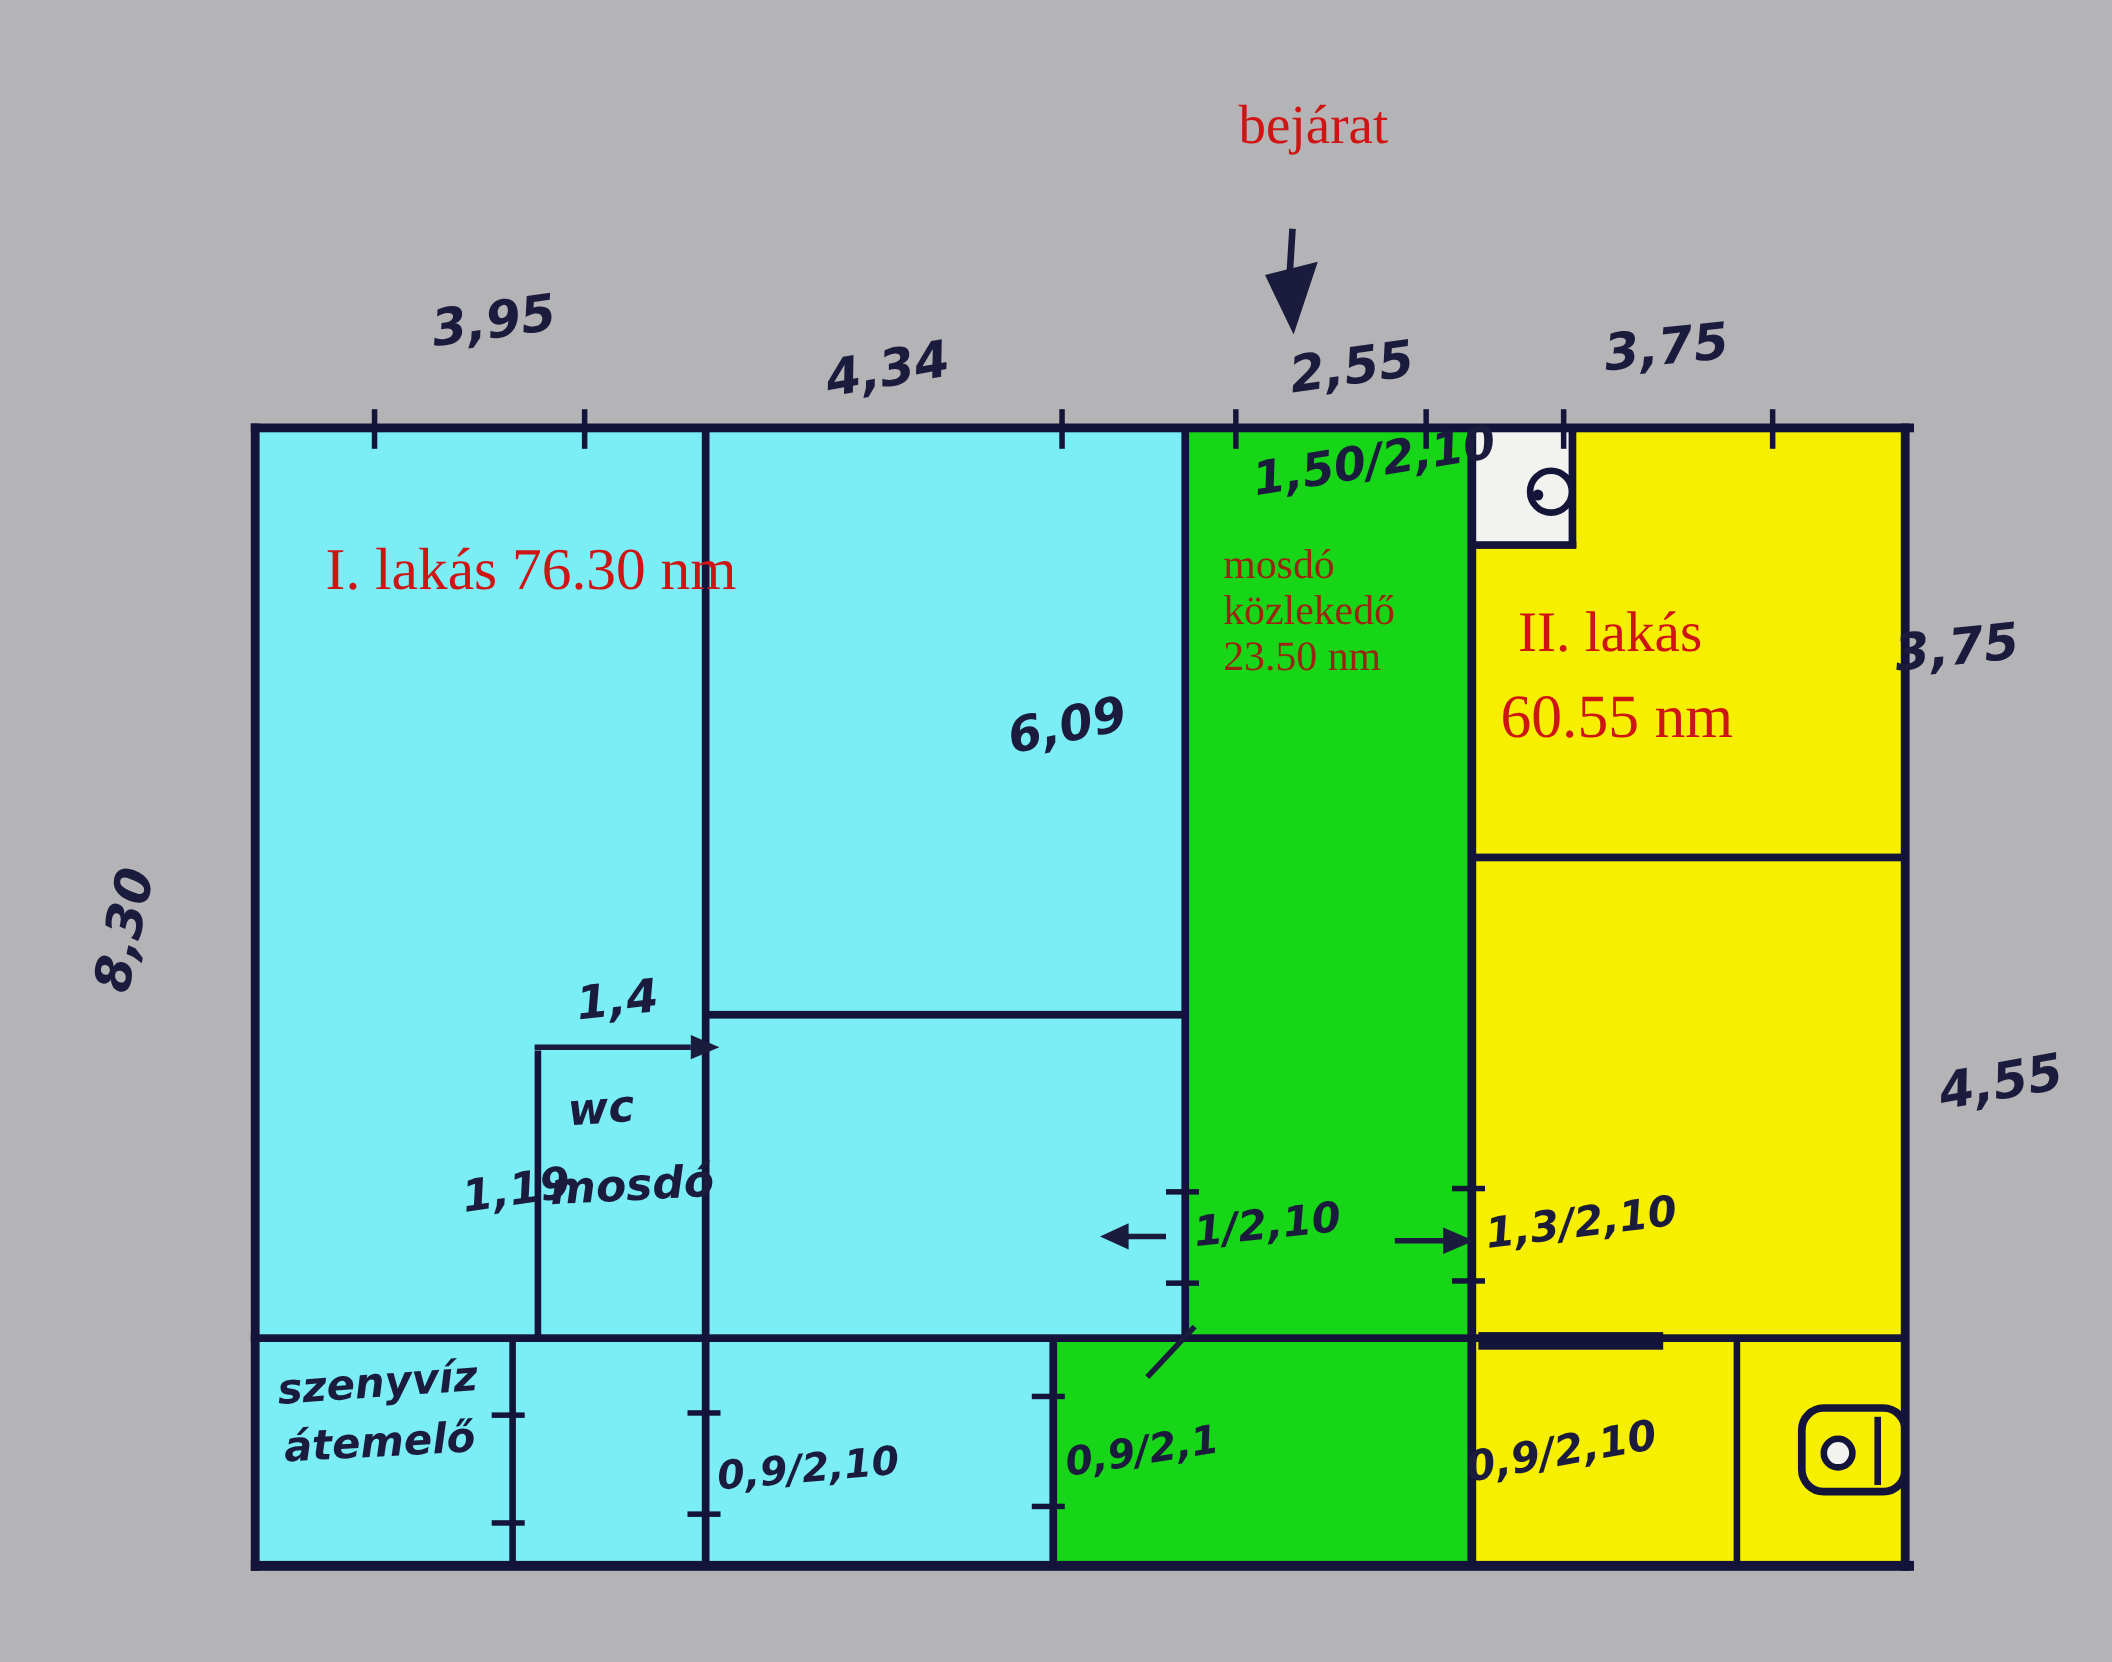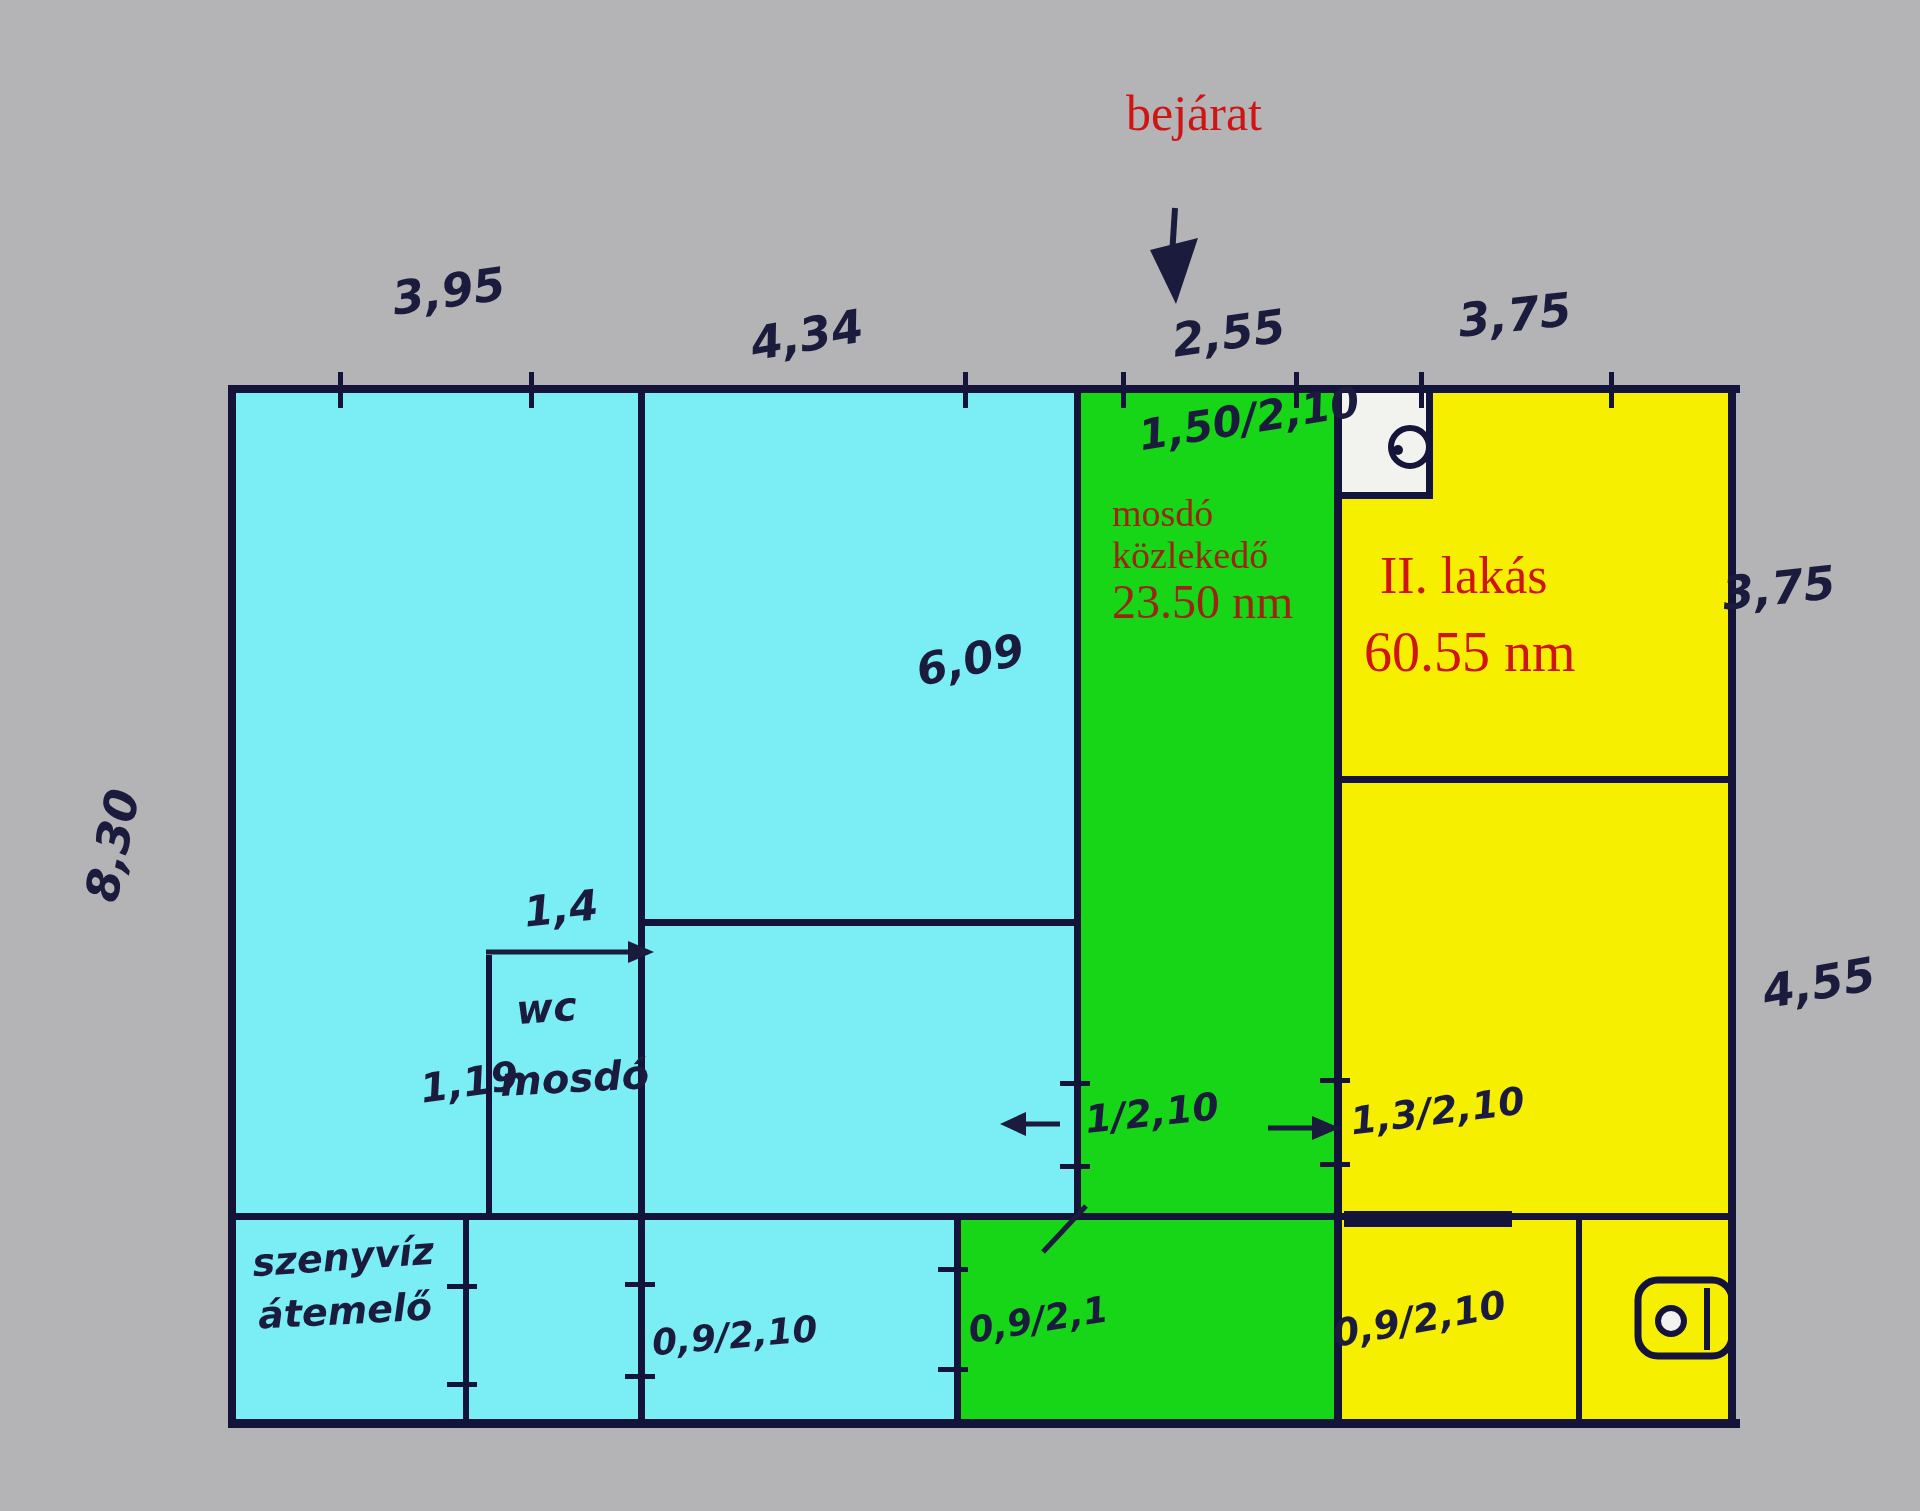--- a/index.html
+++ b/index.html
@@ -83,23 +83,24 @@
     <circle cx="1410" cy="447" r="19" fill="#f2f2ee" stroke="#15153a" stroke-width="6"></circle>
     <circle cx="1398" cy="450" r="5" fill="#15153a"></circle>
     <g>
       <rect x="1638" y="1280" width="94" height="76" rx="20" fill="none" stroke="#14143a" stroke-width="7"></rect>
       <circle cx="1671" cy="1321" r="13" fill="#f2f2ee" stroke="#14143a" stroke-width="6"></circle>
       <line x1="1707" y1="1288" x2="1707" y2="1350" stroke="#14143a" stroke-width="6"></line>
     </g>
   </svg>
 
   <div class="lbl rs" style="left:1126px;top:88px;font-size:50px">bejárat</div>
+  <div class="lbl rs" style="left:296px;top:490px;font-size:54px">I. lakás 76.30 nm</div>
   <div class="lbl rs2" style="left:1112px;top:494px;font-size:38px">mosdó</div>
   <div class="lbl rs2" style="left:1112px;top:536px;font-size:38px">közlekedő</div>
-  <div class="lbl rs2" style="left:1112px;top:578px;font-size:48px">23.50 nm</div>
+  <div class="lbl rs2" style="left:1112px;top:578px;font-size:38px">23.50 nm</div>
   <div class="lbl rs" style="left:1380px;top:550px;font-size:52px">II. lakás</div>
   <div class="lbl rs" style="left:1364px;top:624px;font-size:56px">60.55 nm</div>
 
 
   <div class="lbl hw" style="left:392px;top:268px;font-size:46px;transform:rotate(-8deg)">3,95</div>
   <div class="lbl hw" style="left:750px;top:312px;font-size:46px;transform:rotate(-10deg)">4,34</div>
   <div class="lbl hw" style="left:1172px;top:310px;font-size:46px;transform:rotate(-8deg)">2,55</div>
   <div class="lbl hw" style="left:1458px;top:292px;font-size:46px;transform:rotate(-6deg)">3,75</div>
   <div class="lbl hw" style="left:1722px;top:565px;font-size:46px;transform:rotate(-6deg)">3,75</div>
   <div class="lbl hw" style="left:1762px;top:960px;font-size:46px;transform:rotate(-10deg)">4,55</div>

